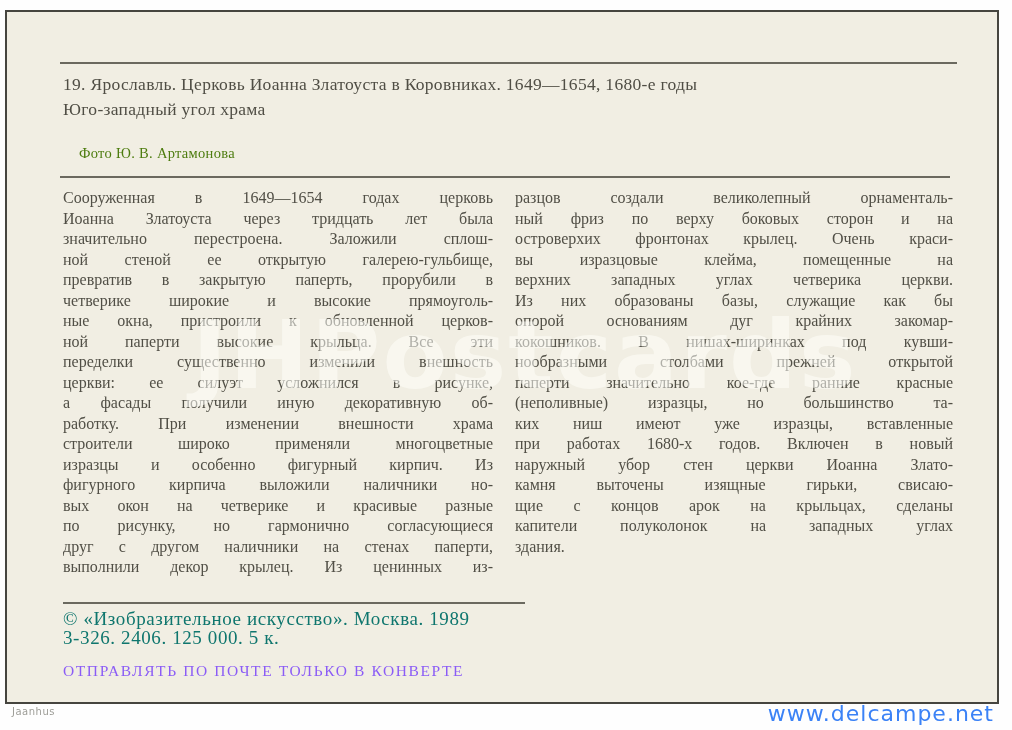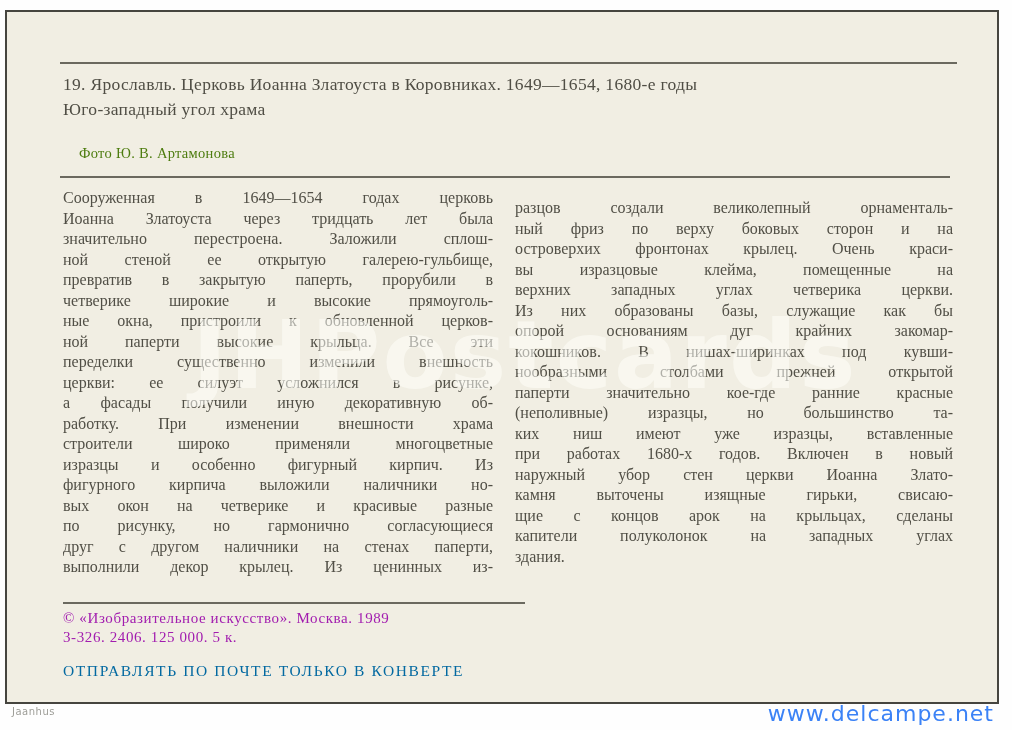--- a/index.html
+++ b/index.html
@@ -56,21 +56,20 @@
     letter-spacing: 0.3px;
   }
 
   .columns {
     position: absolute;
     left: 56px;
     top: 176px;
     width: 890px;
     display: flex;
     gap: 22px;
-    align-items: center;
   }
   .textcol {
     color: #51four;
     color: #514f46;
     font-size: 16px;
     line-height: 20.5px;
   }
   .textcol.left  { width: 430px; }
   .textcol.right { width: 438px; }
   .textcol .bline {
@@ -79,30 +78,30 @@
     white-space: nowrap;
   }
   .textcol .bline.short {
     text-align-last: left;
   }
 
   .footer-block {
     position: absolute;
     left: 56px;
     top: 597px;
-    color: #a21caf;
-    font-size: 15px;
+    color: #0f766e;
+    font-size: 19px;
     line-height: 19px;
     letter-spacing: 0.6px;
   }
   .mailing-notice {
     position: absolute;
     left: 56px;
     top: 650px;
-    color: #0369a1;
+    color: #8b5cf6;
     font-size: 15.5px;
     letter-spacing: 1.6px;
   }
 
   .wm-center {
     position: absolute;
     left: 185px;
     top: 288px;
     font-family: "DejaVu Sans", sans-serif;
     font-weight: bold;

